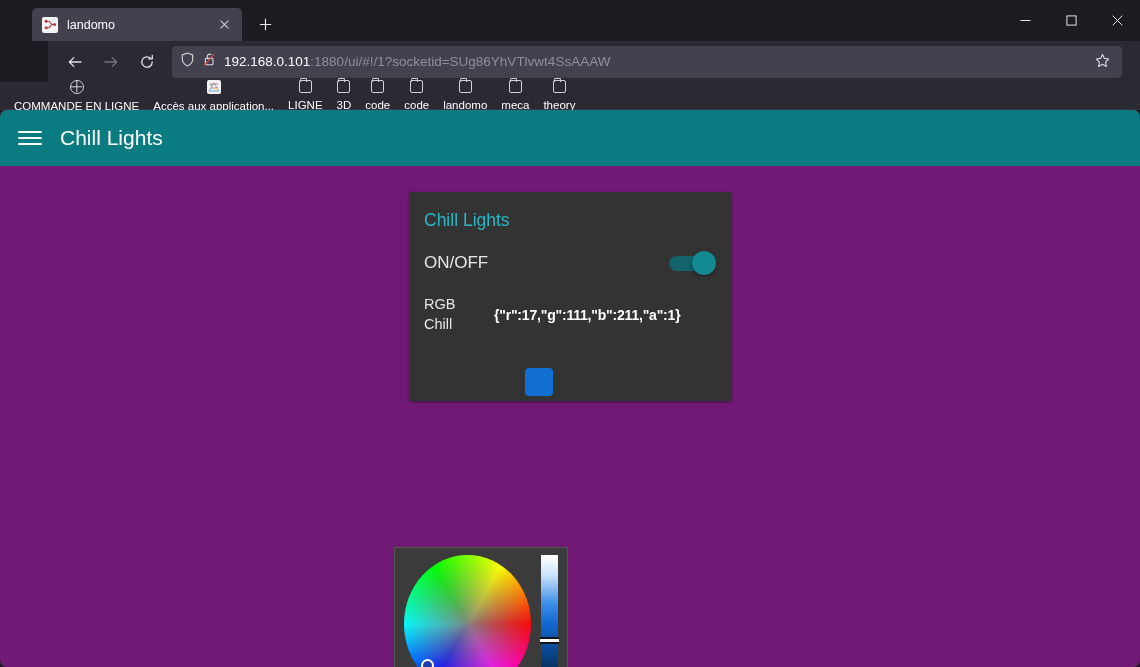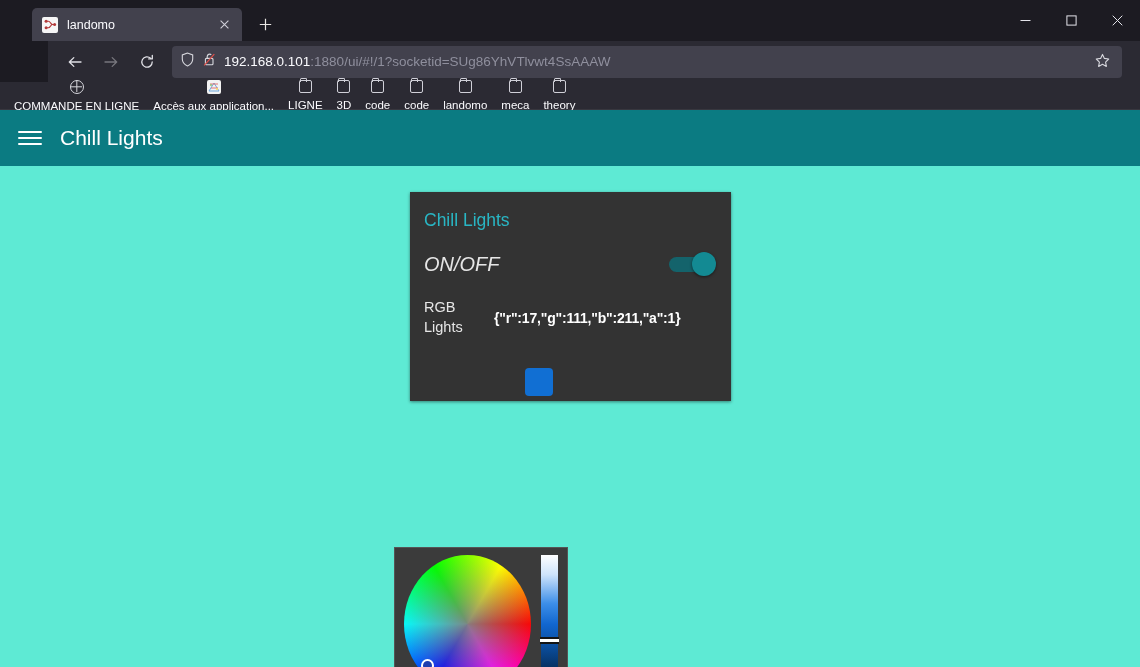--- a/index.html
+++ b/index.html
@@ -113,21 +113,21 @@
   .bm-globe::after {
     content: ""; position: absolute; top: 50%; left: -0.5px;
     width: 12.2px; height: 1.4px; background: #d6d6dc; transform: translateY(-50%);
   }
   .bm-appicon {
     width: 14px; height: 14px; flex: 0 0 14px; background: #f2f2f2;
     border-radius: 2px; overflow: hidden;
   }
 
   
-  .page { flex: 1; background: #5eead4; position: relative; overflow: hidden; }
+  .page { flex: 1; background: #701a75; position: relative; overflow: hidden; border-radius: 7px; }
 
   .app-header {
     height: 56px; background: #0b7b82;
     display: flex; align-items: center; gap: 18px; padding-left: 18px;
   }
   .hamburger { width: 24px; display: flex; flex-direction: column; gap: 4px; }
   .hamburger span { display: block; height: 2px; background: #ffffff; border-radius: 1px; }
   .app-title { color: #ffffff; font-size: 21px; font-weight: 400; }
 
   .board { position: relative; width: 100%; height: calc(100% - 56px); }
@@ -139,21 +139,21 @@
     box-shadow: 0 1px 3px rgba(0,0,0,.45);
   }
   .card-title {
     color: #29b6c4; font-size: 17.5px; font-weight: 400;
     padding: 18px 0 0 14px;
   }
   .row-onoff {
     display: flex; align-items: center; justify-content: space-between;
     padding: 22px 18px 0 14px;
   }
-  .lbl { color: #e6e6e6; font-size: 20px; font-style: italic; }
+  .lbl { color: #e6e6e6; font-size: 17px; }
   .switch {
     width: 44px; height: 15px; background: #14636b; border-radius: 8px;
     position: relative;
   }
   .switch .knob {
     position: absolute; right: -3px; top: -5px;
     width: 24px; height: 24px; border-radius: 50%;
     background: #138a93; box-shadow: 0 1px 3px rgba(0,0,0,.5);
   }
   .row-rgb {
@@ -354,21 +354,21 @@
         <div class="card-title">Chill Lights</div>
 
         <div class="row-onoff">
           <div class="lbl">ON/OFF</div>
           <div class="switch">
             <div class="knob"></div>
           </div>
         </div>
 
         <div class="row-rgb">
-          <div class="rgb-label">RGB Lights</div>
+          <div class="rgb-label">RGB Chill</div>
           <div class="rgb-value">{"r":17,"g":111,"b":211,"a":1}</div>
         </div>
 
         <div class="swatch" style="background: rgb(17, 111, 211);"></div>
       </div>
 
       <div class="picker">
         <div class="wheel">
           <div class="wheel-cursor"></div>
         </div>

